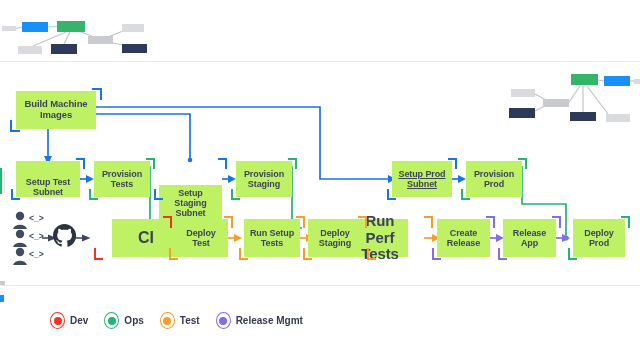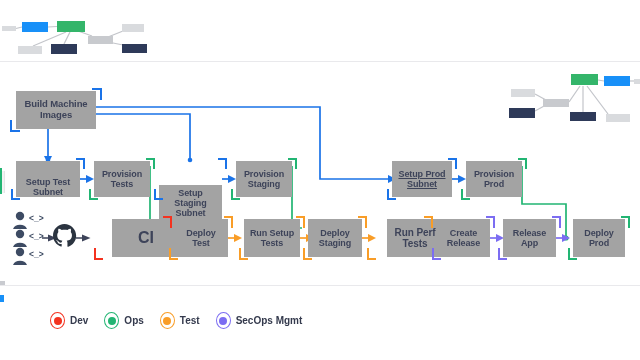--- a/index.html
+++ b/index.html
@@ -19,21 +19,21 @@
     width: 640px; height: 360px;
   }
   .svg-layer {
     position: absolute;
     left: 0; top: 0;
     width: 640px; height: 360px;
   }
   
   .node {
     position: absolute;
-    background: #a3a3a3;
+    background: #bef264;
     box-sizing: border-box;
     display: flex;
     align-items: center;
     justify-content: center;
     text-align: center;
     line-height: 1.12;
     color: #3d4359;
     font-weight: bold;
     letter-spacing: -0.1px;
     z-index: 5;
@@ -321,21 +321,21 @@
 
   <div class="node" style="left:308px; top:219px; width:54px; height:38px; font-size:9px;">
     <span class="lbl">
       <span>Deploy</span><br>
       <span>Staging</span>
     </span>
   </div>
   <div class="brk tr" style="left:358px; top:216px; width:9px; height:12px; border-color:#f99d27;"></div>
   <div class="brk bl" style="left:303px; top:248px; width:9px; height:12px; border-color:#f99d27;"></div>
 
-  <div class="node" style="left:387px; top:219px; width:56px; height:38px; font-size:10px;">
+  <div class="node" style="left:352px; top:219px; width:56px; height:38px; font-size:15px;">
     <span class="lbl">
       <span>Run Perf</span><br>
       <span>Tests</span>
     </span>
   </div>
   <div class="brk tr" style="left:424px; top:216px; width:9px; height:12px; border-color:#f99d27;"></div>
   <div class="brk bl" style="left:367px; top:248px; width:9px; height:12px; border-color:#f99d27;"></div>
 
   <div class="node" style="left:437px; top:219px; width:53px; height:38px; font-size:9px;">
     <span class="lbl">
@@ -380,17 +380,17 @@
     <div class="leg-item">
       <span class="leg-ring" style="border-color:#f99d27;">
         <span class="leg-dot" style="background:#f99d27;"></span>
       </span>
       <span class="leg-text">Test</span>
     </div>
     <div class="leg-item">
       <span class="leg-ring" style="border-color:#7c6df2;">
         <span class="leg-dot" style="background:#7c6df2;"></span>
       </span>
-      <span class="leg-text">SecOps Mgmt</span>
+      <span class="leg-text">Release Mgmt</span>
     </div>
   </div>
 
 </div>
 
 </body></html>

